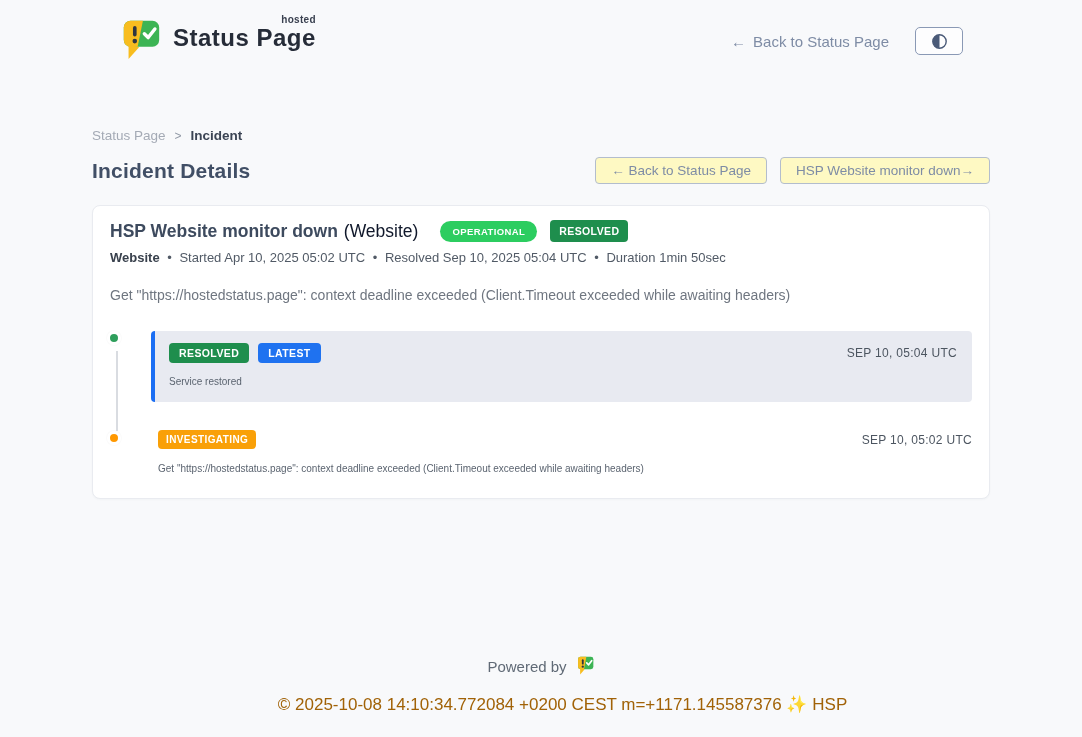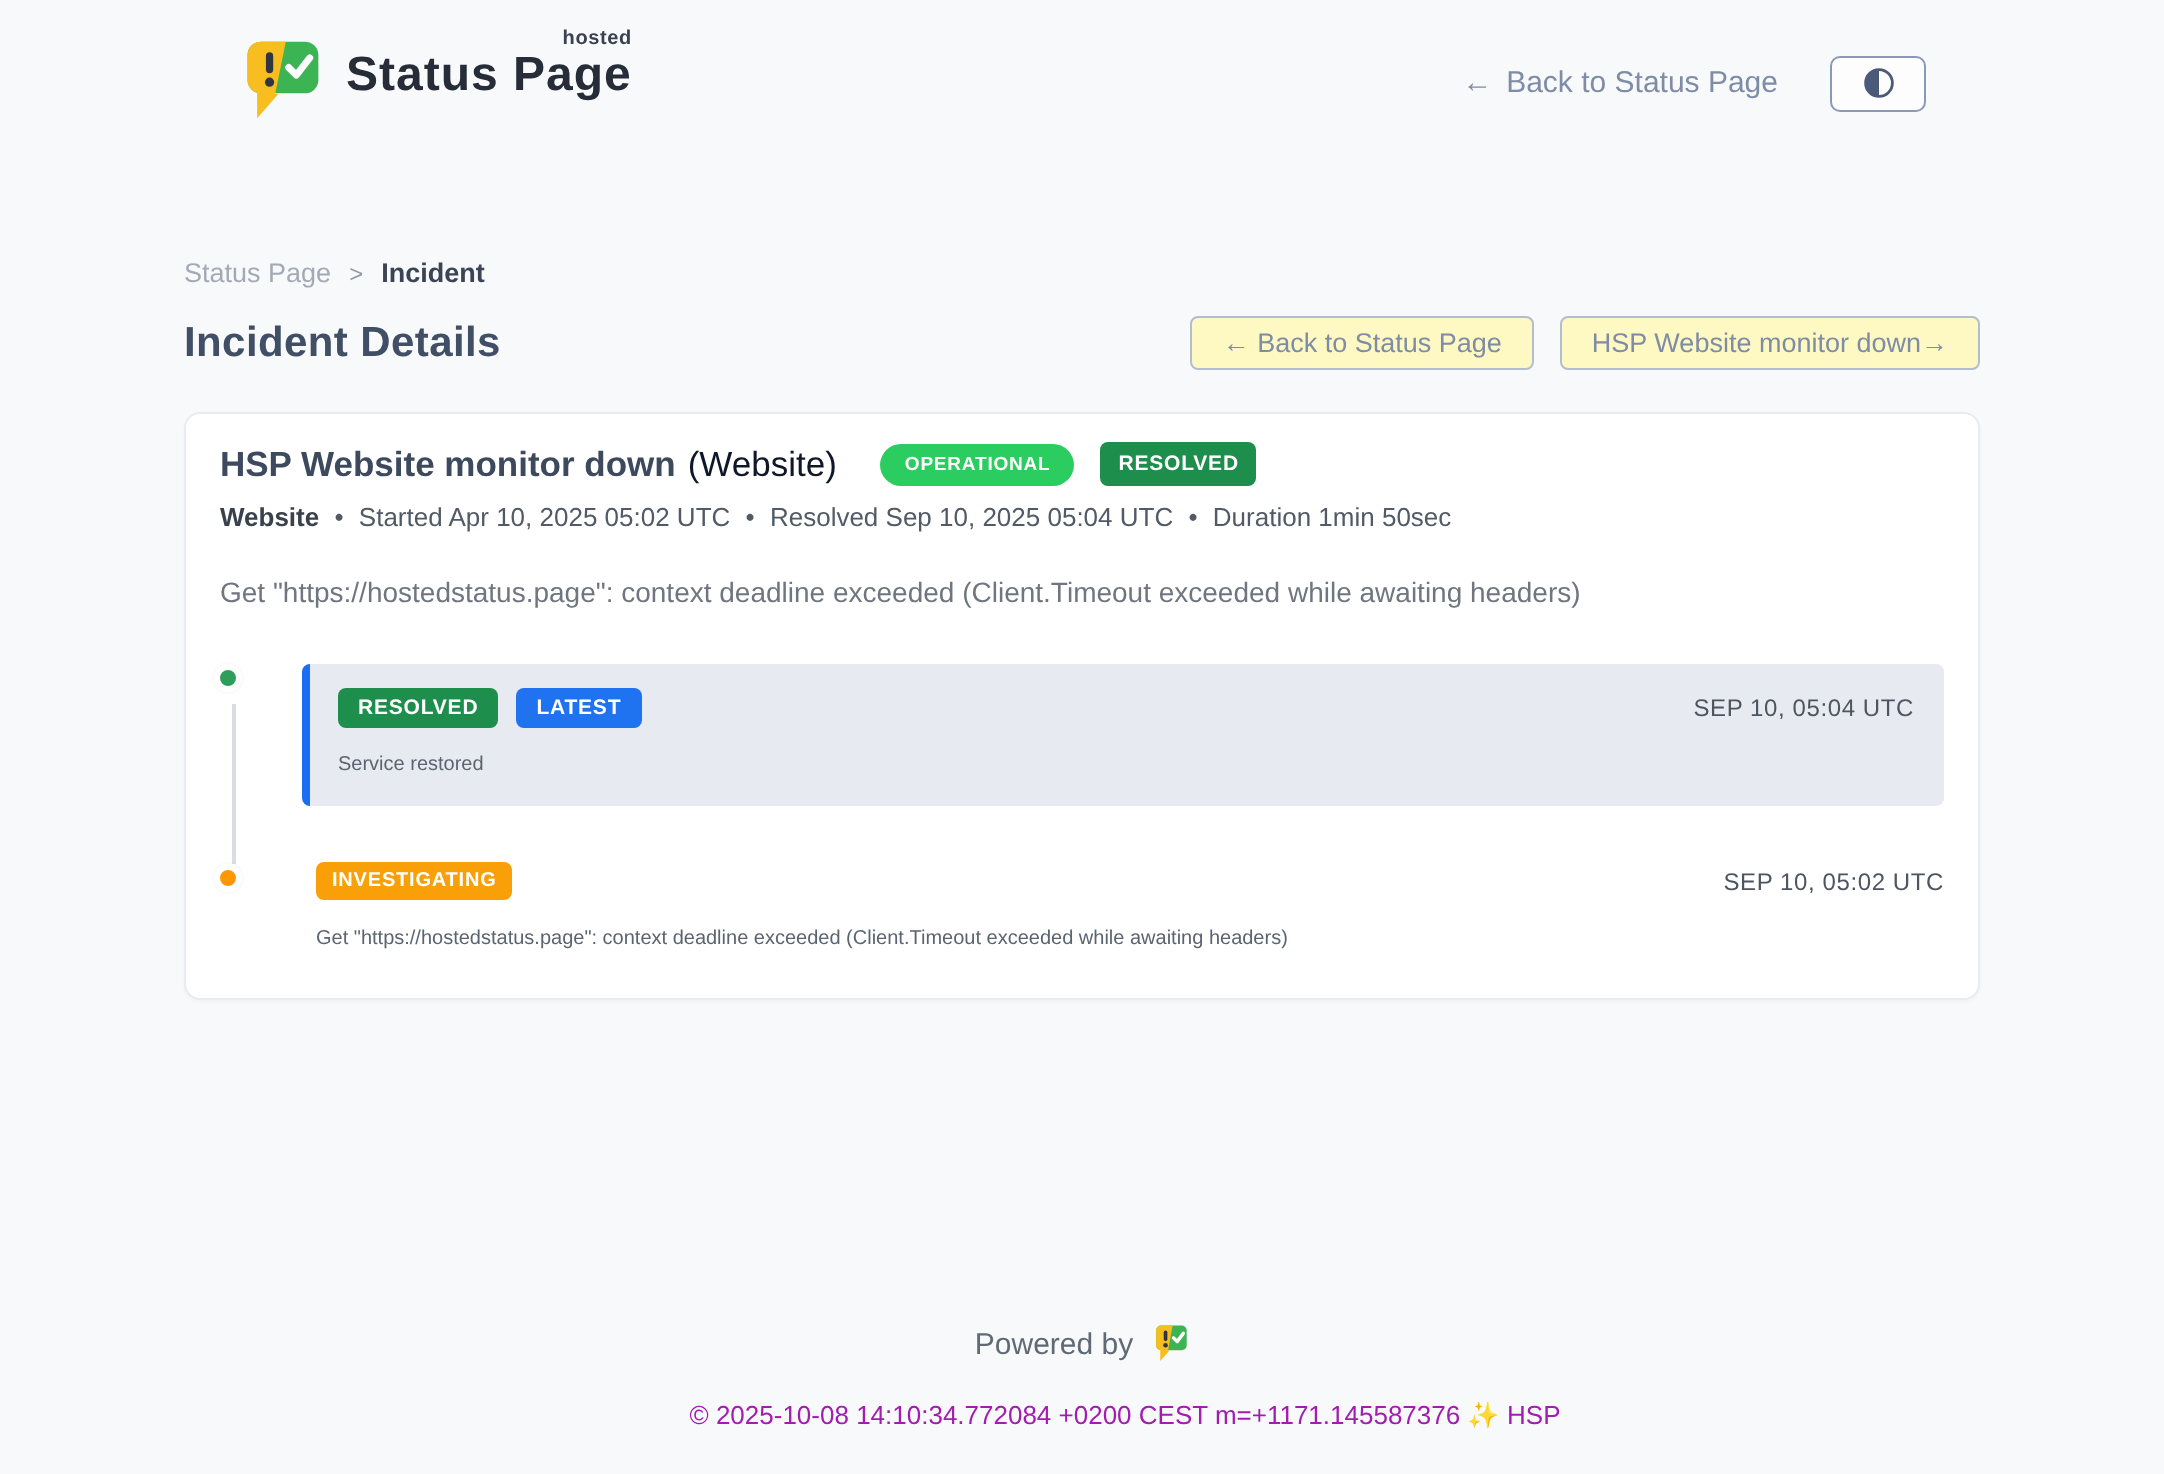--- a/index.html
+++ b/index.html
@@ -137,21 +137,21 @@
   .t-entry-1 { padding-right: 0; }
   .t-entry-1 .t-inner { padding-left: 7px; }
   .t-entry-1 .t-msg { margin-top: 14px; }
 
   
   .footer { margin-top: auto; text-align: center; padding-bottom: 22px; }
   .powered {
     display: inline-flex; align-items: flex-end; gap: 9px;
     font-size: 15px; color: #606a76; cursor: pointer;
   }
-  .copyright { margin-top: 18px; font-size: 13px; color: #a21caf; padding-left: 43px; }
+  .copyright { margin-top: 18px; font-size: 17px; color: #a16207; padding-left: 43px; }
 </style>
 </head>
 <body>
 
 <div class="header">
   <div class="logo">
     <span>
       <svg width="44" height="46" viewBox="0 0 46 46">
         <rect x="5" y="4" width="37" height="27" rx="7" fill="#3cb454"></rect>
         <path d="M12,4 h13 l-5.5,27 h-7.5 a7,7 0 0 1 -7,-7 v-13 a7,7 0 0 1 7,-7 z" fill="#f8bd1f"></path>

